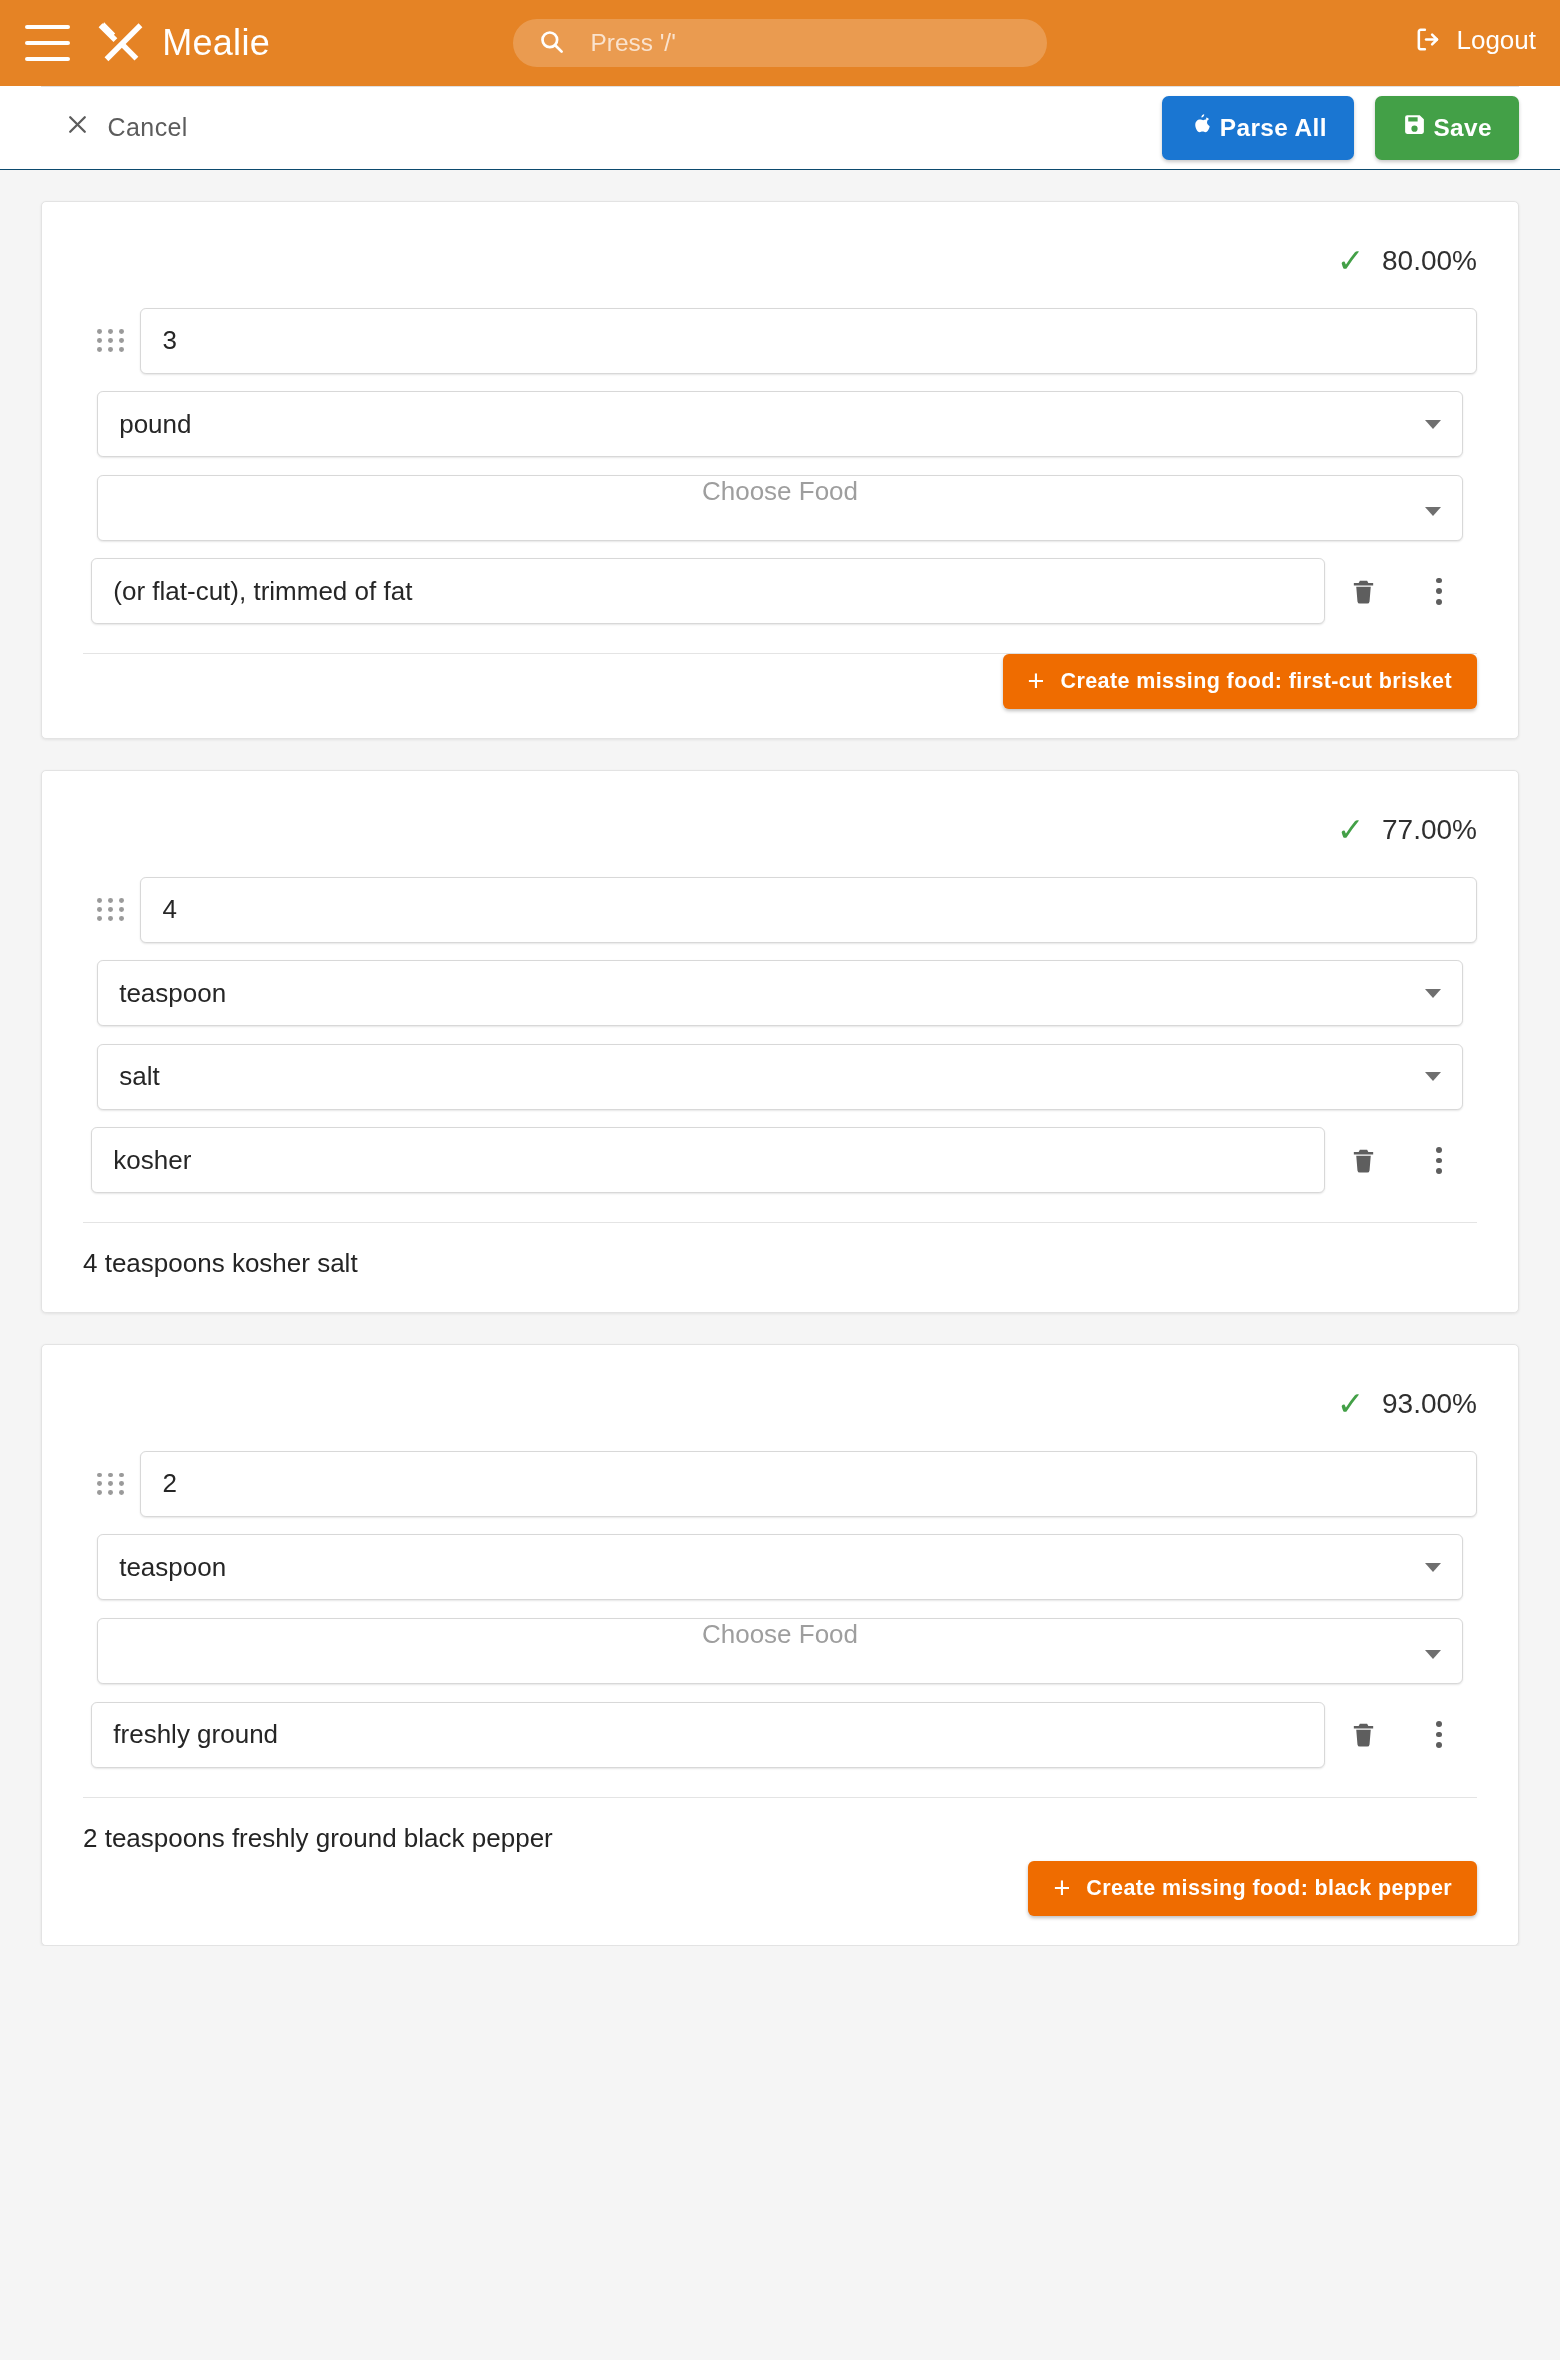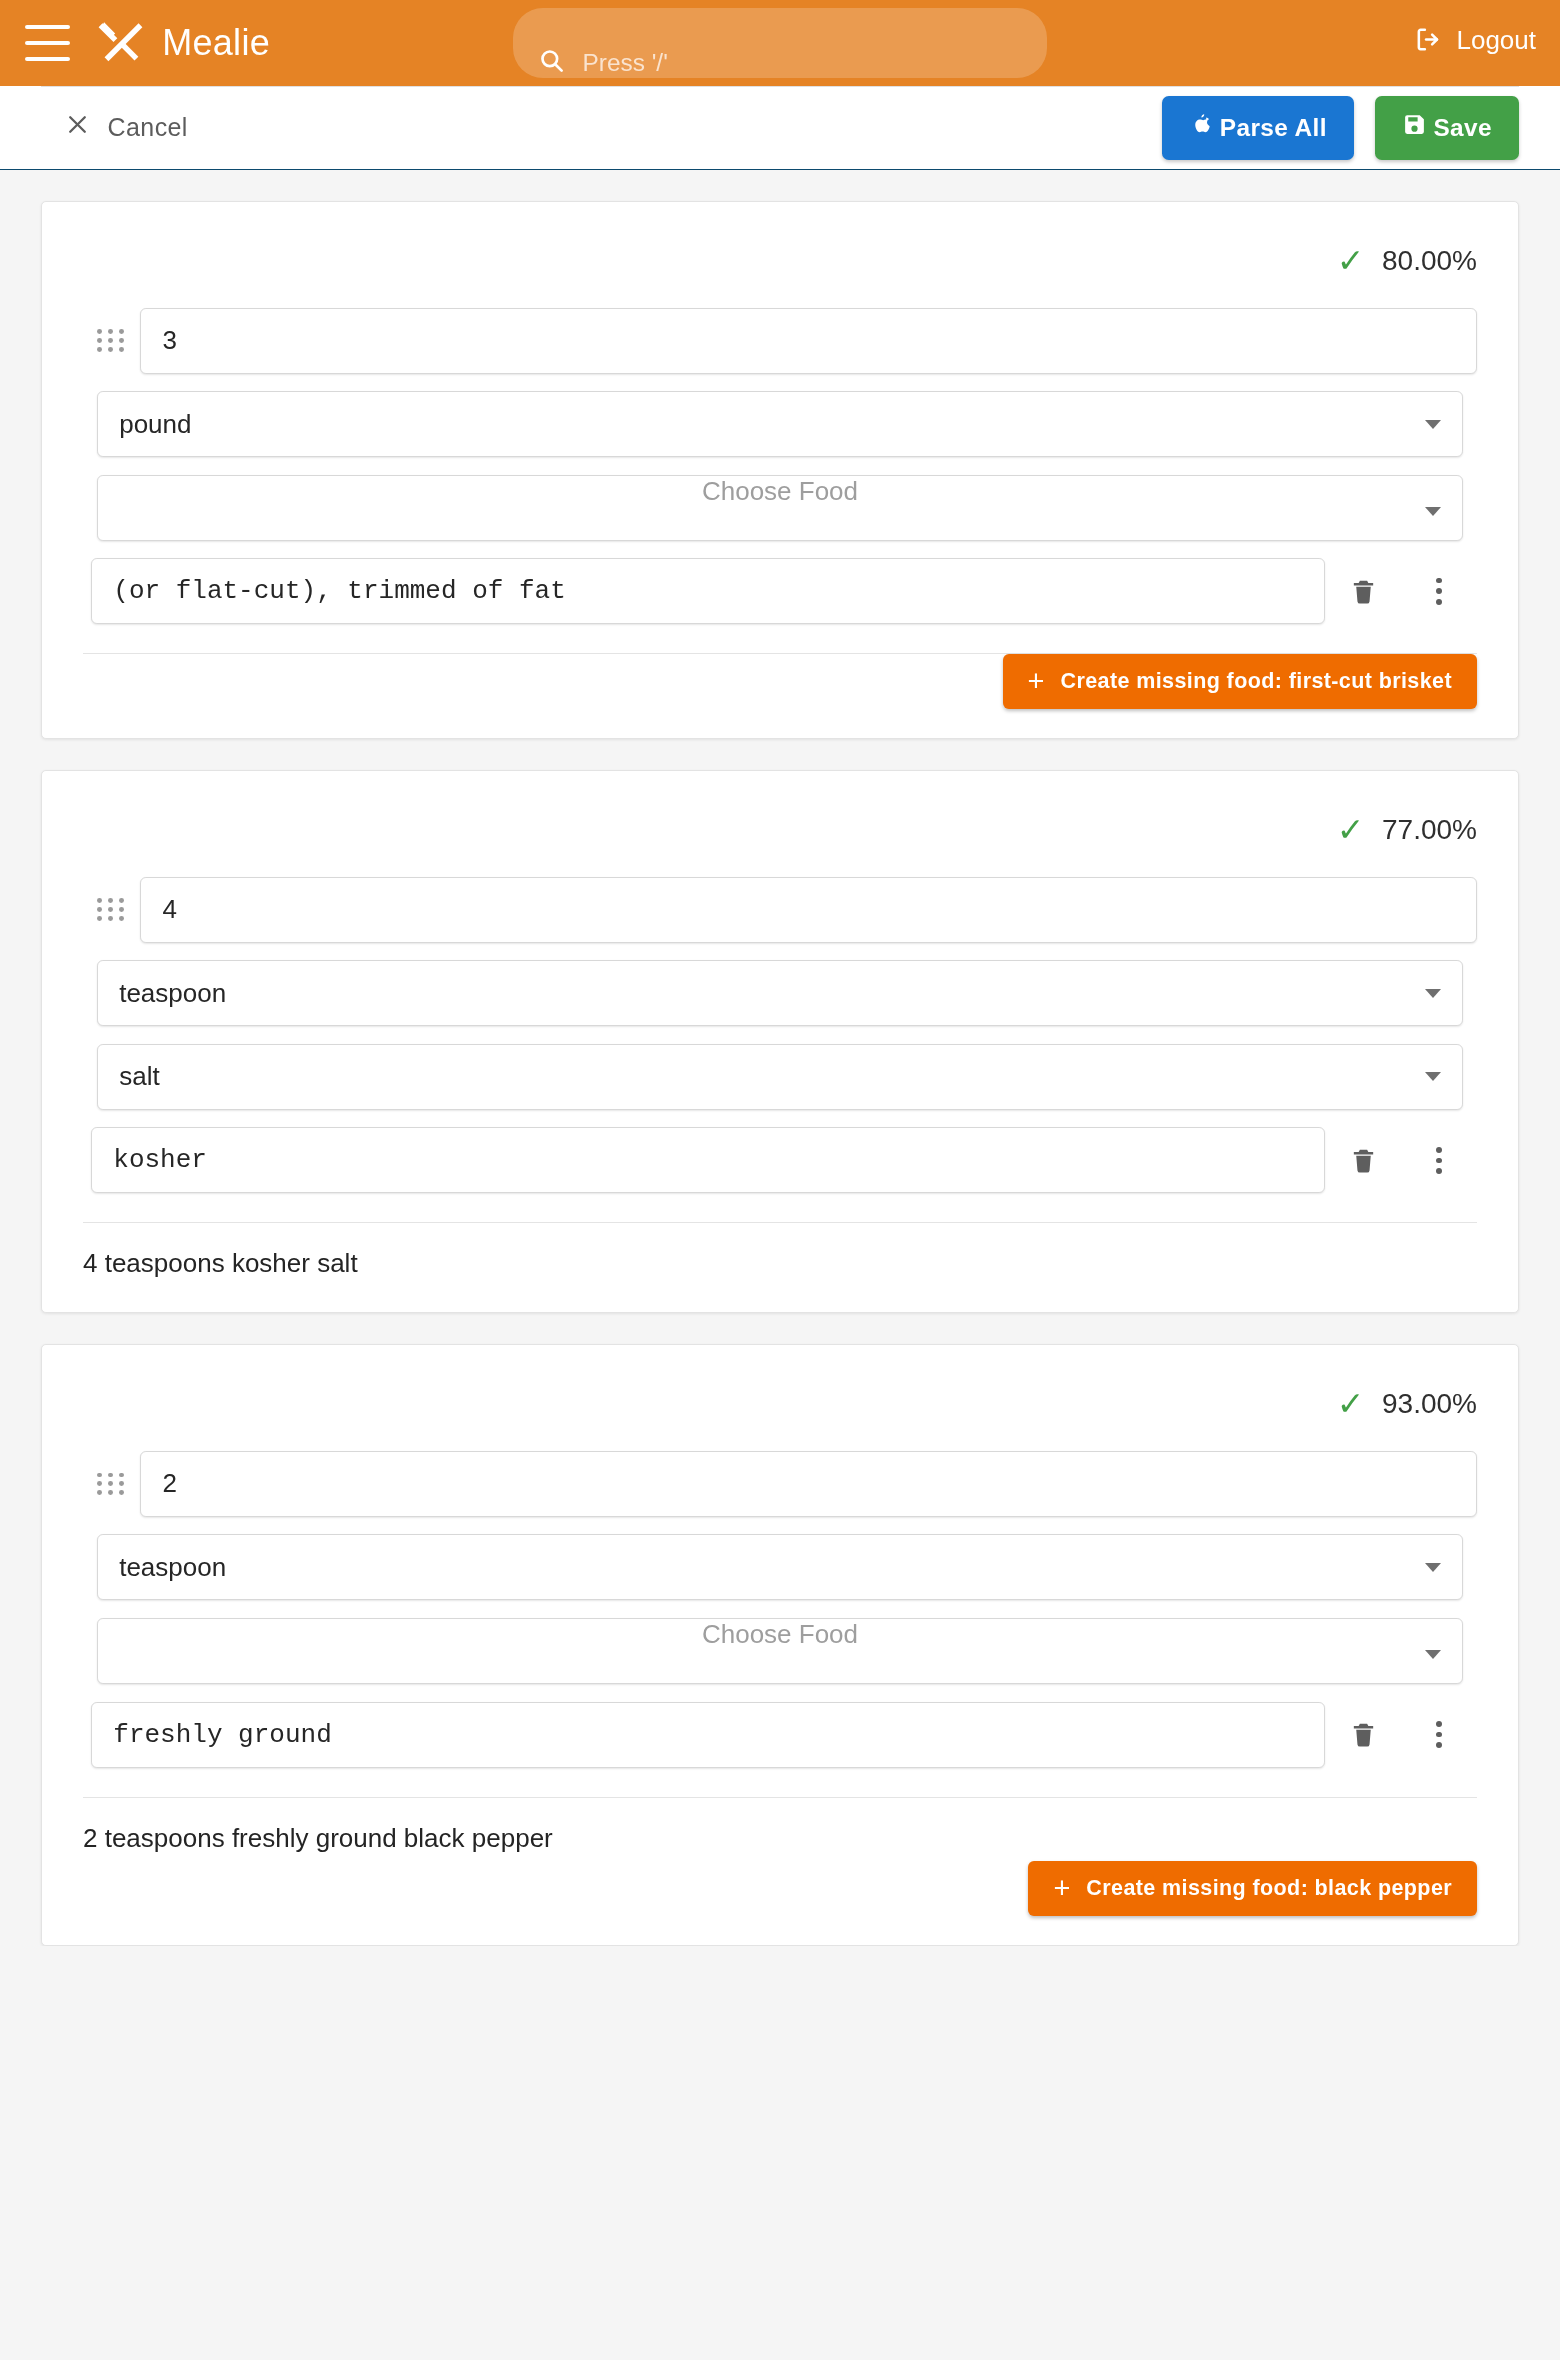--- a/index.html
+++ b/index.html
@@ -37,26 +37,27 @@
   .brand {
     font-size: 36px;
     font-weight: 400;
     letter-spacing: 0.3px;
   }
   .search-wrap {
     position: absolute;
     left: 50%;
     transform: translateX(-50%);
     width: 534px;
-    height: 70px;
+    height: 48px;
     background: rgba(255,255,255,0.20);
     border-radius: 30px;
     display: flex;
-    align-items: flex-end;
+    align-items: center;
     padding: 0 25px;
+    gap: 8px;
   }
   .search-wrap svg { flex: 0 0 auto; }
   .search-input {
     flex: 1;
     border: none;
     outline: none;
     background: transparent;
     color: #fff;
     font-size: 24.4px;
     font-family: "Liberation Sans", sans-serif;
@@ -181,21 +182,21 @@
     border-top: 9.8px solid #6f6f6f;
   }
   .qty-field { flex: 1; }
   .select-row { margin-top: 17.6px; padding-left: 13.7px; padding-right: 13.7px; text-align: center; }
   .note-row {
     margin-top: 17.6px;
     display: flex;
     align-items: center;
     padding-left: 7.8px;
   }
-  .note-field { flex: 1; font-family: Liberation Mono, monospace; }
+  .note-field { flex: 1; }
   .icon-btn {
     width: 76px;
     display: flex; align-items: center; justify-content: center;
     cursor: pointer;
   }
   .kebab {
     display: flex; flex-direction: column; gap: 4.9px; align-items: center;
   }
   .kebab i { width: 5.9px; height: 5.9px; background: #5e5e5e; border-radius: 50%; display: block; }
 

